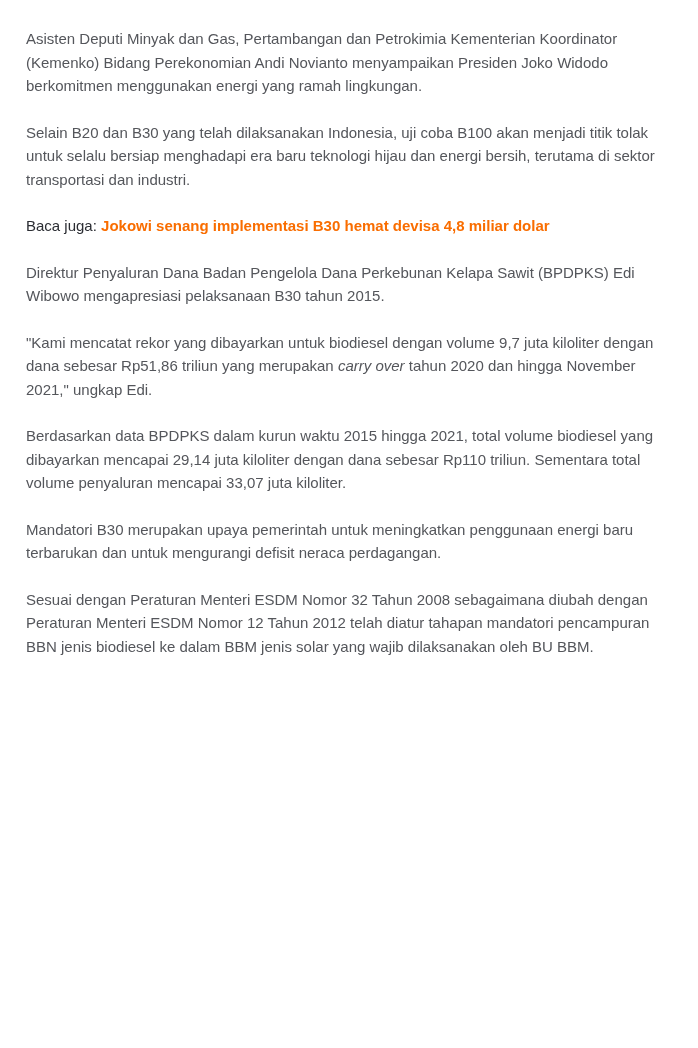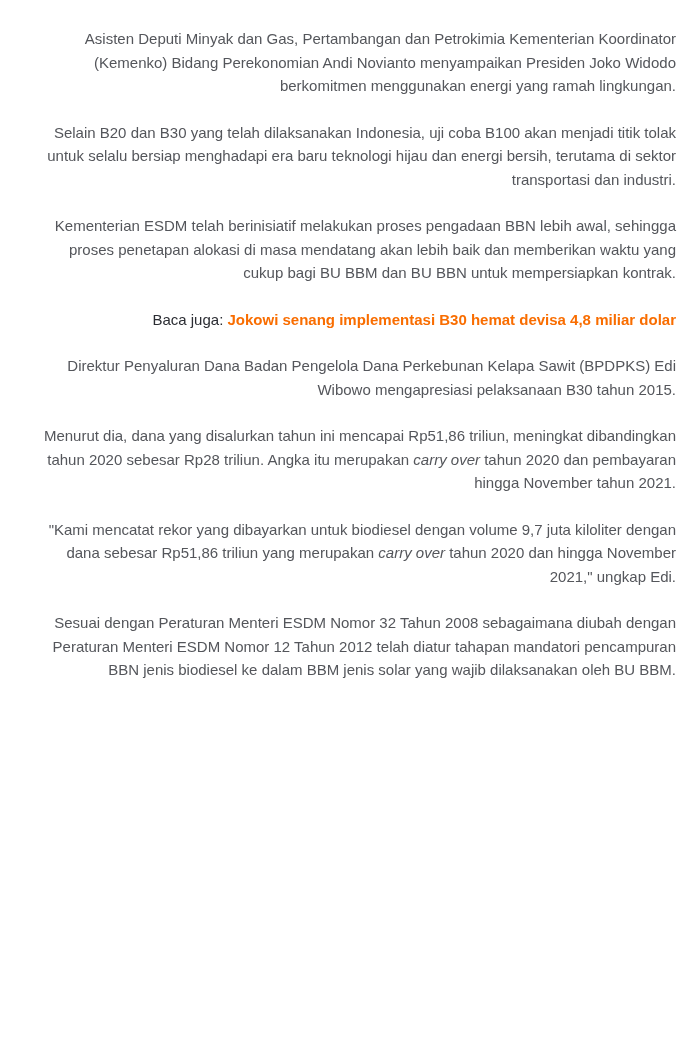--- a/index.html
+++ b/index.html
@@ -22,21 +22,21 @@
   .article-body {
     padding: 27px 22px 0 22px;
     width: 698px;
   }
   .article-body p {
     margin: 0 0 23px 4px;
     font-size: 15px;
     line-height: 23.5px;
     color: var(--body-text);
     font-weight: 400;
-    text-align: right;
+    text-align: left;
   }
   .article-body p em {
     font-style: italic;
   }
   .article-body p.read-also strong {
     color: var(--label);
     font-weight: 400;
   }
   .article-body p.read-also a {
     color: var(--accent);
@@ -44,19 +44,19 @@
     text-decoration: none;
     cursor: pointer;
   }
 </style>
 </head>
 <body>
 
 <div class="article-body">
     <p><span>Asisten Deputi Minyak dan Gas, Pertambangan dan Petrokimia Kementerian Koordinator (Kemenko) Bidang Perekonomian Andi Novianto menyampaikan Presiden Joko Widodo berkomitmen menggunakan energi yang ramah lingkungan.</span></p>
     <p><span>Selain B20 dan B30 yang telah dilaksanakan Indonesia, uji coba B100 akan menjadi titik tolak untuk selalu bersiap menghadapi era baru teknologi hijau dan energi bersih, terutama di sektor transportasi dan industri.</span></p>
-    <p><span>Kementerian ESDM telah berinisiatif melakukan proses pengadaan BBN lebih awal, sehingga proses penetapan alokasi di masa mendatang akan lebih baik dan memberikan waktu yang cukup bagi BU BBM dan BU BBN untuk mempersiapkan kontrak.</span></p>
     <p class="read-also"><strong>Baca juga:</strong> <a href="#">Jokowi senang implementasi B30 hemat devisa 4,8 miliar dolar</a></p>
     <p><span>Direktur Penyaluran Dana Badan Pengelola Dana Perkebunan Kelapa Sawit (BPDPKS) Edi Wibowo mengapresiasi pelaksanaan B30 tahun 2015.</span></p>
-    <p><span>Menurut dia, dana yang disalurkan tahun ini mencapai Rp51,86 triliun, meningkat dibandingkan tahun 2020 sebesar Rp28 triliun. Angka itu merupakan </span><em>carry over</em><span> tahun 2020 dan pembayaran hingga November tahun 2021.</span></p>
     <p><span>"Kami mencatat rekor yang dibayarkan untuk biodiesel dengan volume 9,7 juta kiloliter dengan dana sebesar Rp51,86 triliun yang merupakan </span><em>carry over</em><span> tahun 2020 dan hingga November 2021," ungkap Edi.</span></p>
+    <p><span>Berdasarkan data BPDPKS dalam kurun waktu 2015 hingga 2021, total volume biodiesel yang dibayarkan mencapai 29,14 juta kiloliter dengan dana sebesar Rp110 triliun. Sementara total volume penyaluran mencapai 33,07 juta kiloliter.</span></p>
+    <p><span>Mandatori B30 merupakan upaya pemerintah untuk meningkatkan penggunaan energi baru terbarukan dan untuk mengurangi defisit neraca perdagangan.</span></p>
     <p><span>Sesuai dengan Peraturan Menteri ESDM Nomor 32 Tahun 2008 sebagaimana diubah dengan Peraturan Menteri ESDM Nomor 12 Tahun 2012 telah diatur tahapan mandatori pencampuran BBN jenis biodiesel ke dalam BBM jenis solar yang wajib dilaksanakan oleh BU BBM.</span></p>
   </div>
 
 </body></html>

